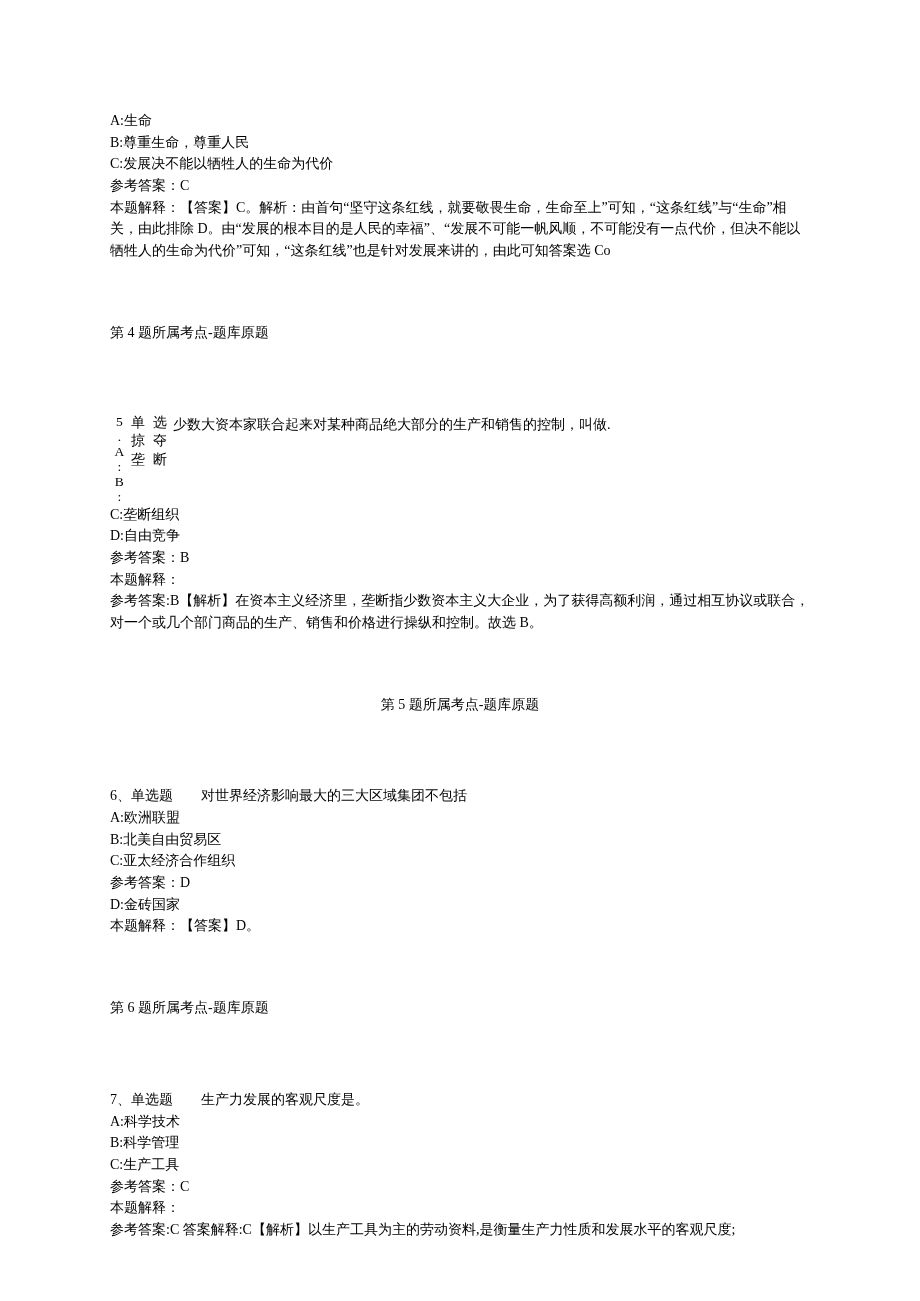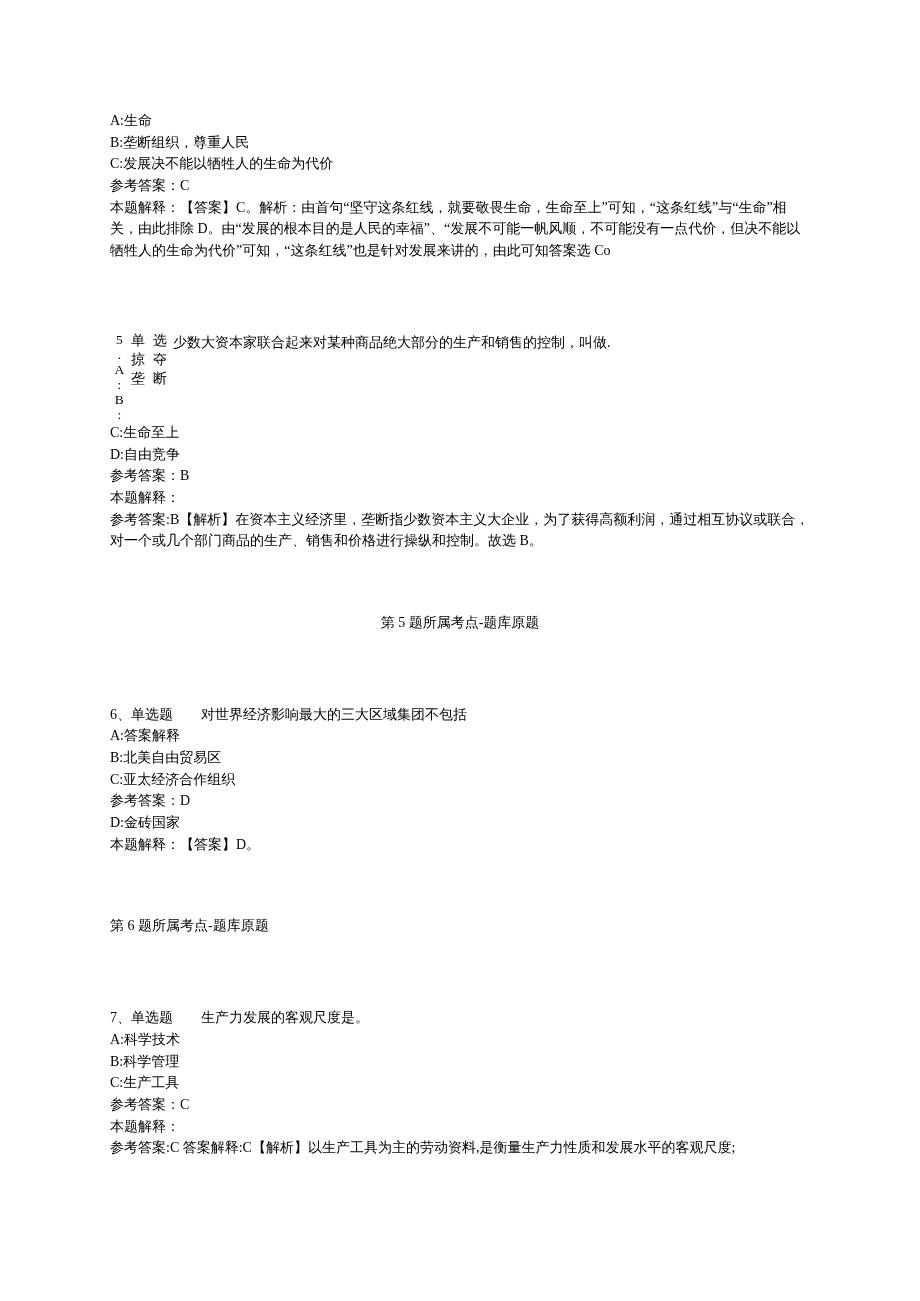--- a/index.html
+++ b/index.html
@@ -29,24 +29,25 @@
   }
   .stem-right {
     padding-left: 6px;
   }
 </style>
 </head>
 <body>
 
 <div class="block">
   <div>A:生命</div>
-  <div>B:垄断组织，尊重人民</div>
+  <div>B:尊重生命，尊重人民</div>
   <div>C:发展决不能以牺牲人的生命为代价</div>
   <div>参考答案：C</div>
   <div>本题解释：【答案】C。解析：由首句“坚守这条红线，就要敬畏生命，生命至上”可知，“这条红线”与“生命”相关，由此排除 D。由“发展的根本目的是人民的幸福”、“发展不可能一帆风顺，不可能没有一点代价，但决不能以牺牲人的生命为代价”可知，“这条红线”也是针对发展来讲的，由此可知答案选 Co</div>
+  <div class="kaodian" style="margin-top:60px;">第 4 题所属考点-题库原题</div>
 </div>
 
 <div class="block">
   <div class="vert-wrap">
     <div class="vert">5.A:B:</div>
     <div style="display:flex;flex-direction:column;line-height:1.35;margin-left:4px;">
       <div style="display:flex;">
         <span>单</span>
         <span style="width:8px;"></span>
         <span>选</span>
@@ -57,31 +58,31 @@
         <span>夺</span>
       </div>
       <div style="display:flex;">
         <span>垄</span>
         <span style="width:8px;"></span>
         <span>断</span>
       </div>
     </div>
     <div class="stem-right" style="">少数大资本家联合起来对某种商品绝大部分的生产和销售的控制，叫做.</div>
   </div>
-  <div>C:生命至上</div>
+  <div>C:垄断组织</div>
   <div>D:自由竞争</div>
   <div>参考答案：B</div>
   <div>本题解释：</div>
   <div>参考答案:B【解析】在资本主义经济里，垄断指少数资本主义大企业，为了获得高额利润，通过相互协议或联合，对一个或几个部门商品的生产、销售和价格进行操纵和控制。故选 B。</div>
   <div class="kaodian" style="margin-top:60px;text-align:center;">第 5 题所属考点-题库原题</div>
 </div>
 
 <div class="block">
   <div>6、单选题　　对世界经济影响最大的三大区域集团不包括</div>
-  <div>A:答案解释</div>
+  <div>A:欧洲联盟</div>
   <div>B:北美自由贸易区</div>
   <div>C:亚太经济合作组织</div>
   <div>参考答案：D</div>
   <div>D:金砖国家</div>
   <div>本题解释：【答案】D。</div>
   <div class="kaodian" style="margin-top:60px;">第 6 题所属考点-题库原题</div>
 </div>
 
 <div class="block" style="margin-bottom:8px;">
   <div>7、单选题　　生产力发展的客观尺度是。</div>

